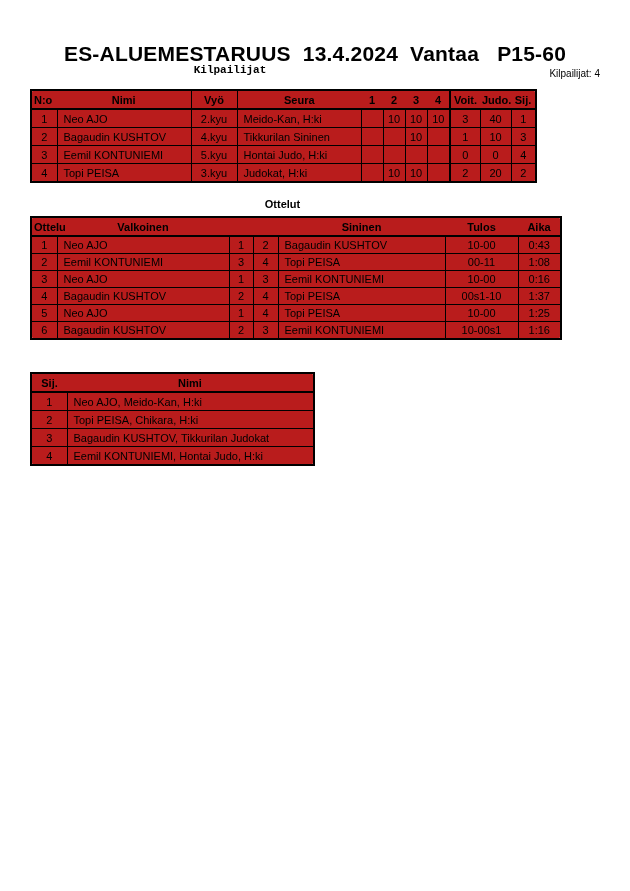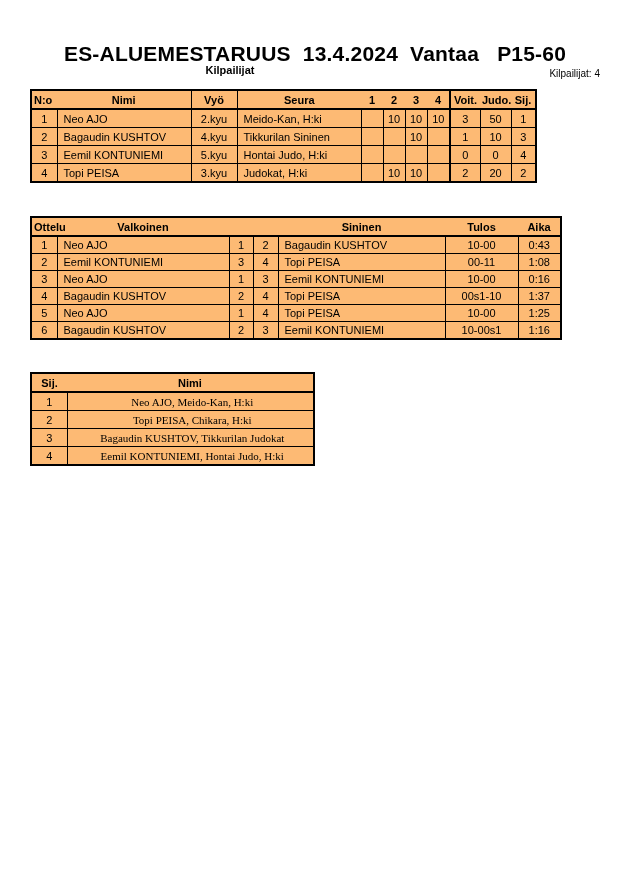--- a/index.html
+++ b/index.html
@@ -9,31 +9,31 @@
     font-family:"Liberation Sans", sans-serif;
     overflow:hidden;
   }
   .doc-title {
     position:absolute; top:42px; left:0; width:630px;
     text-align:center; font-size:21px; font-weight:bold;
     white-space:pre; letter-spacing:0.2px;
   }
   .sub-title {
     position:absolute; top:64px; left:130px; width:200px;
-    text-align:center; font-size:11px; font-weight:bold;
+    text-align:center; font-size:11px; font-weight:bold;font-family:Liberation Mono, monospace;
   }
   .count-label {
     position:absolute; top:68px; left:440px; width:160px;
     text-align:right; font-size:10px;
   }
   .section-title { position:absolute; text-align:center; font-size:11px; font-weight:bold; }
   .section-title.ottelut  { top:198px; left:30px; width:505px; }
   .section-title.tulokset { top:351px; left:30px; width:283px; }
 
-  table { border-collapse:collapse; table-layout:fixed; position:absolute; background:#fdba74;border-radius:8px; }
+  table { border-collapse:collapse; table-layout:fixed; position:absolute; background:#b91c1c;border-radius:8px; }
   th, td { padding:0 2px; font-size:11px; overflow:visible; white-space:nowrap; vertical-align:middle; }
   th { font-weight:bold; }
 
   
   .t1 { top:89px; left:30px; width:505px; border:2px solid #000; }
   .t1 th { height:17px; border:none; border-bottom:2px solid #000; text-align:center; }
   .t1 th.h-no   { text-align:left; padding-left:2px; }
   .t1 th.bl     { border-left:1px solid #000; }
   .t1 th.blthk  { border-left:2px solid #000; }
   .t1 td { height:17px; border:1px solid #000; text-align:center; }
@@ -44,21 +44,21 @@
   .t2 { top:216px; left:30px; width:530px; border:2px solid #000; }
   .t2 th { height:17px; border:none; border-bottom:2px solid #000; text-align:center; }
   .t2 th.h-ottelu { text-align:left; padding-left:2px; }
   .t2 td { height:16px; border:1px solid #000; text-align:center; }
   .t2 td.left { text-align:left; padding-left:6px; }
 
   
   .t3 { top:372px; left:30px; width:283px; border:2px solid #000; }
   .t3 th { height:17px; border:none; border-bottom:2px solid #000; text-align:center; }
   .t3 td { height:17px; border:1px solid #000; text-align:center; }
-  .t3 td.left { text-align:center; padding-left:6px;font-family:Liberation Serif, serif; }
+  .t3 td.left { text-align:left; padding-left:6px; }
 </style>
 </head>
 <body>
 
 <div class="page">
 
   <div class="doc-title">ES-ALUEMESTARUUS  13.4.2024  Vantaa   P15-60</div>
   <div class="sub-title">Kilpailijat</div>
   <div class="count-label">Kilpailijat: 4</div>
 
@@ -95,21 +95,21 @@
       <tr>
         <td>1</td>
         <td class="left">Neo AJO</td>
         <td>2.kyu</td>
         <td class="left">Meido-Kan, H:ki</td>
         <td></td>
         <td>10</td>
         <td>10</td>
         <td>10</td>
         <td class="thickl">3</td>
-        <td>50</td>
+        <td>40</td>
         <td>1</td>
       </tr>
       <tr>
         <td>2</td>
         <td class="left">Bagaudin KUSHTOV</td>
         <td>4.kyu</td>
         <td class="left">Tikkurilan Sininen</td>
         <td></td>
         <td></td>
         <td>10</td>
@@ -140,20 +140,21 @@
         <td>10</td>
         <td>10</td>
         <td></td>
         <td class="thickl">2</td>
         <td>20</td>
         <td>2</td>
       </tr>
     </tbody>
   </table>
 
+  <div class="section-title ottelut">Ottelut</div>
 
   <table class="t2">
     <colgroup>
       <col style="width:26px">
         <col style="width:172px">
         <col style="width:24px">
         <col style="width:25px">
       <col style="width:167px">
         <col style="width:73px">
         <col style="width:43px">

